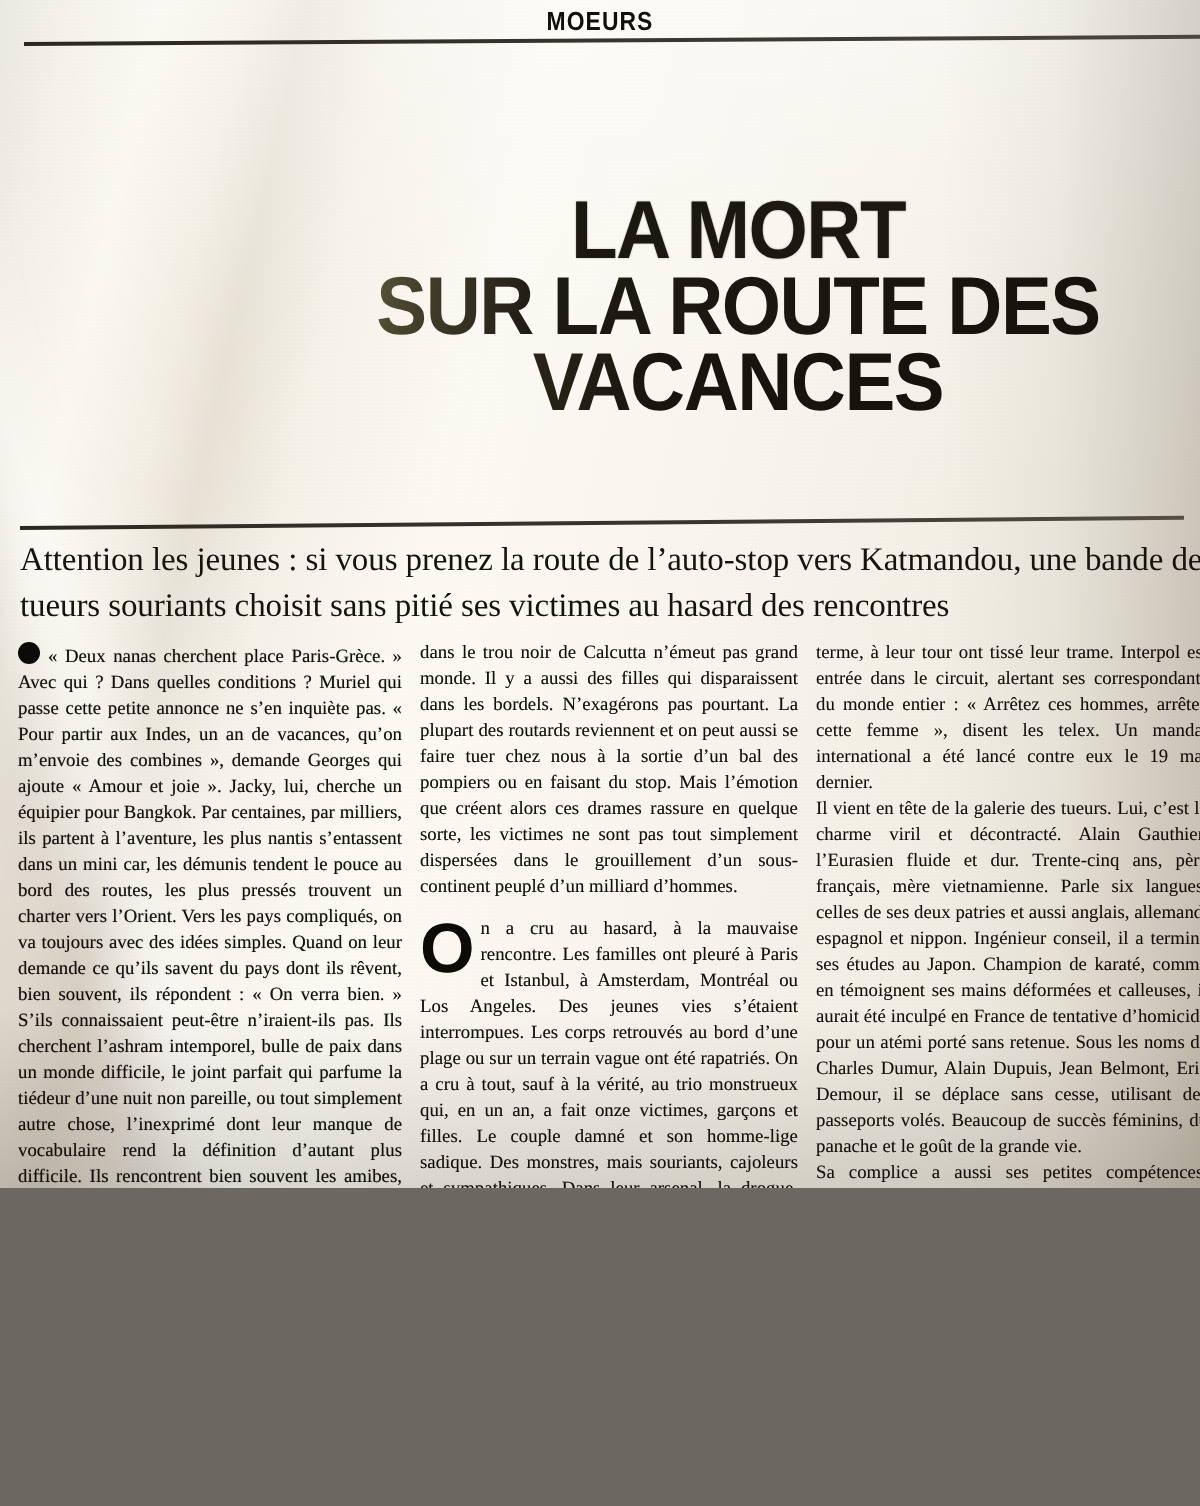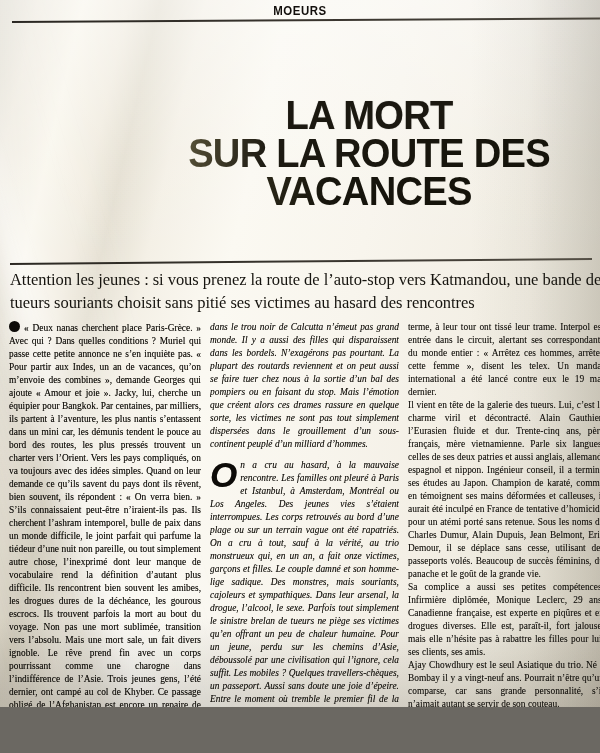--- a/index.html
+++ b/index.html
@@ -8,21 +8,21 @@
     padding: 0;
     background: #6b6862;
   }
   body {
     font-family: "Liberation Serif", serif;
   }
 
   .page {
     position: relative;
     width: 600px;
-    height: 707px;
+    height: 594px;
     overflow: hidden;
     background: #ef4444;
     color: #14120f;
   }
 
   
   .paper-base {
     position: absolute;
     inset: 0;
     background:
@@ -203,21 +203,21 @@
     position: relative;
     font-size: 9.4px;
     line-height: 1.385;
     text-align: justify;
     color: #13110d;
     overflow: hidden;
     height: 432px;
     letter-spacing: 0.02px;
   }
   .col-1 { width: 192px; padding-right: 9px; }
-  .col-2 { width: 189px; padding-right: 9px; font-style: italic; }
+  .col-2 { width: 189px; padding-right: 9px; }
   .col-3 { width: 196px; padding-right: 0px; }
 
   .col p { margin: 0; text-indent: 0; }
   .col p + p { margin-top: 0px; }
 
   .bullet-lead::before {
     content: "";
     display: inline-block;
     width: 11px;
     height: 11px;

